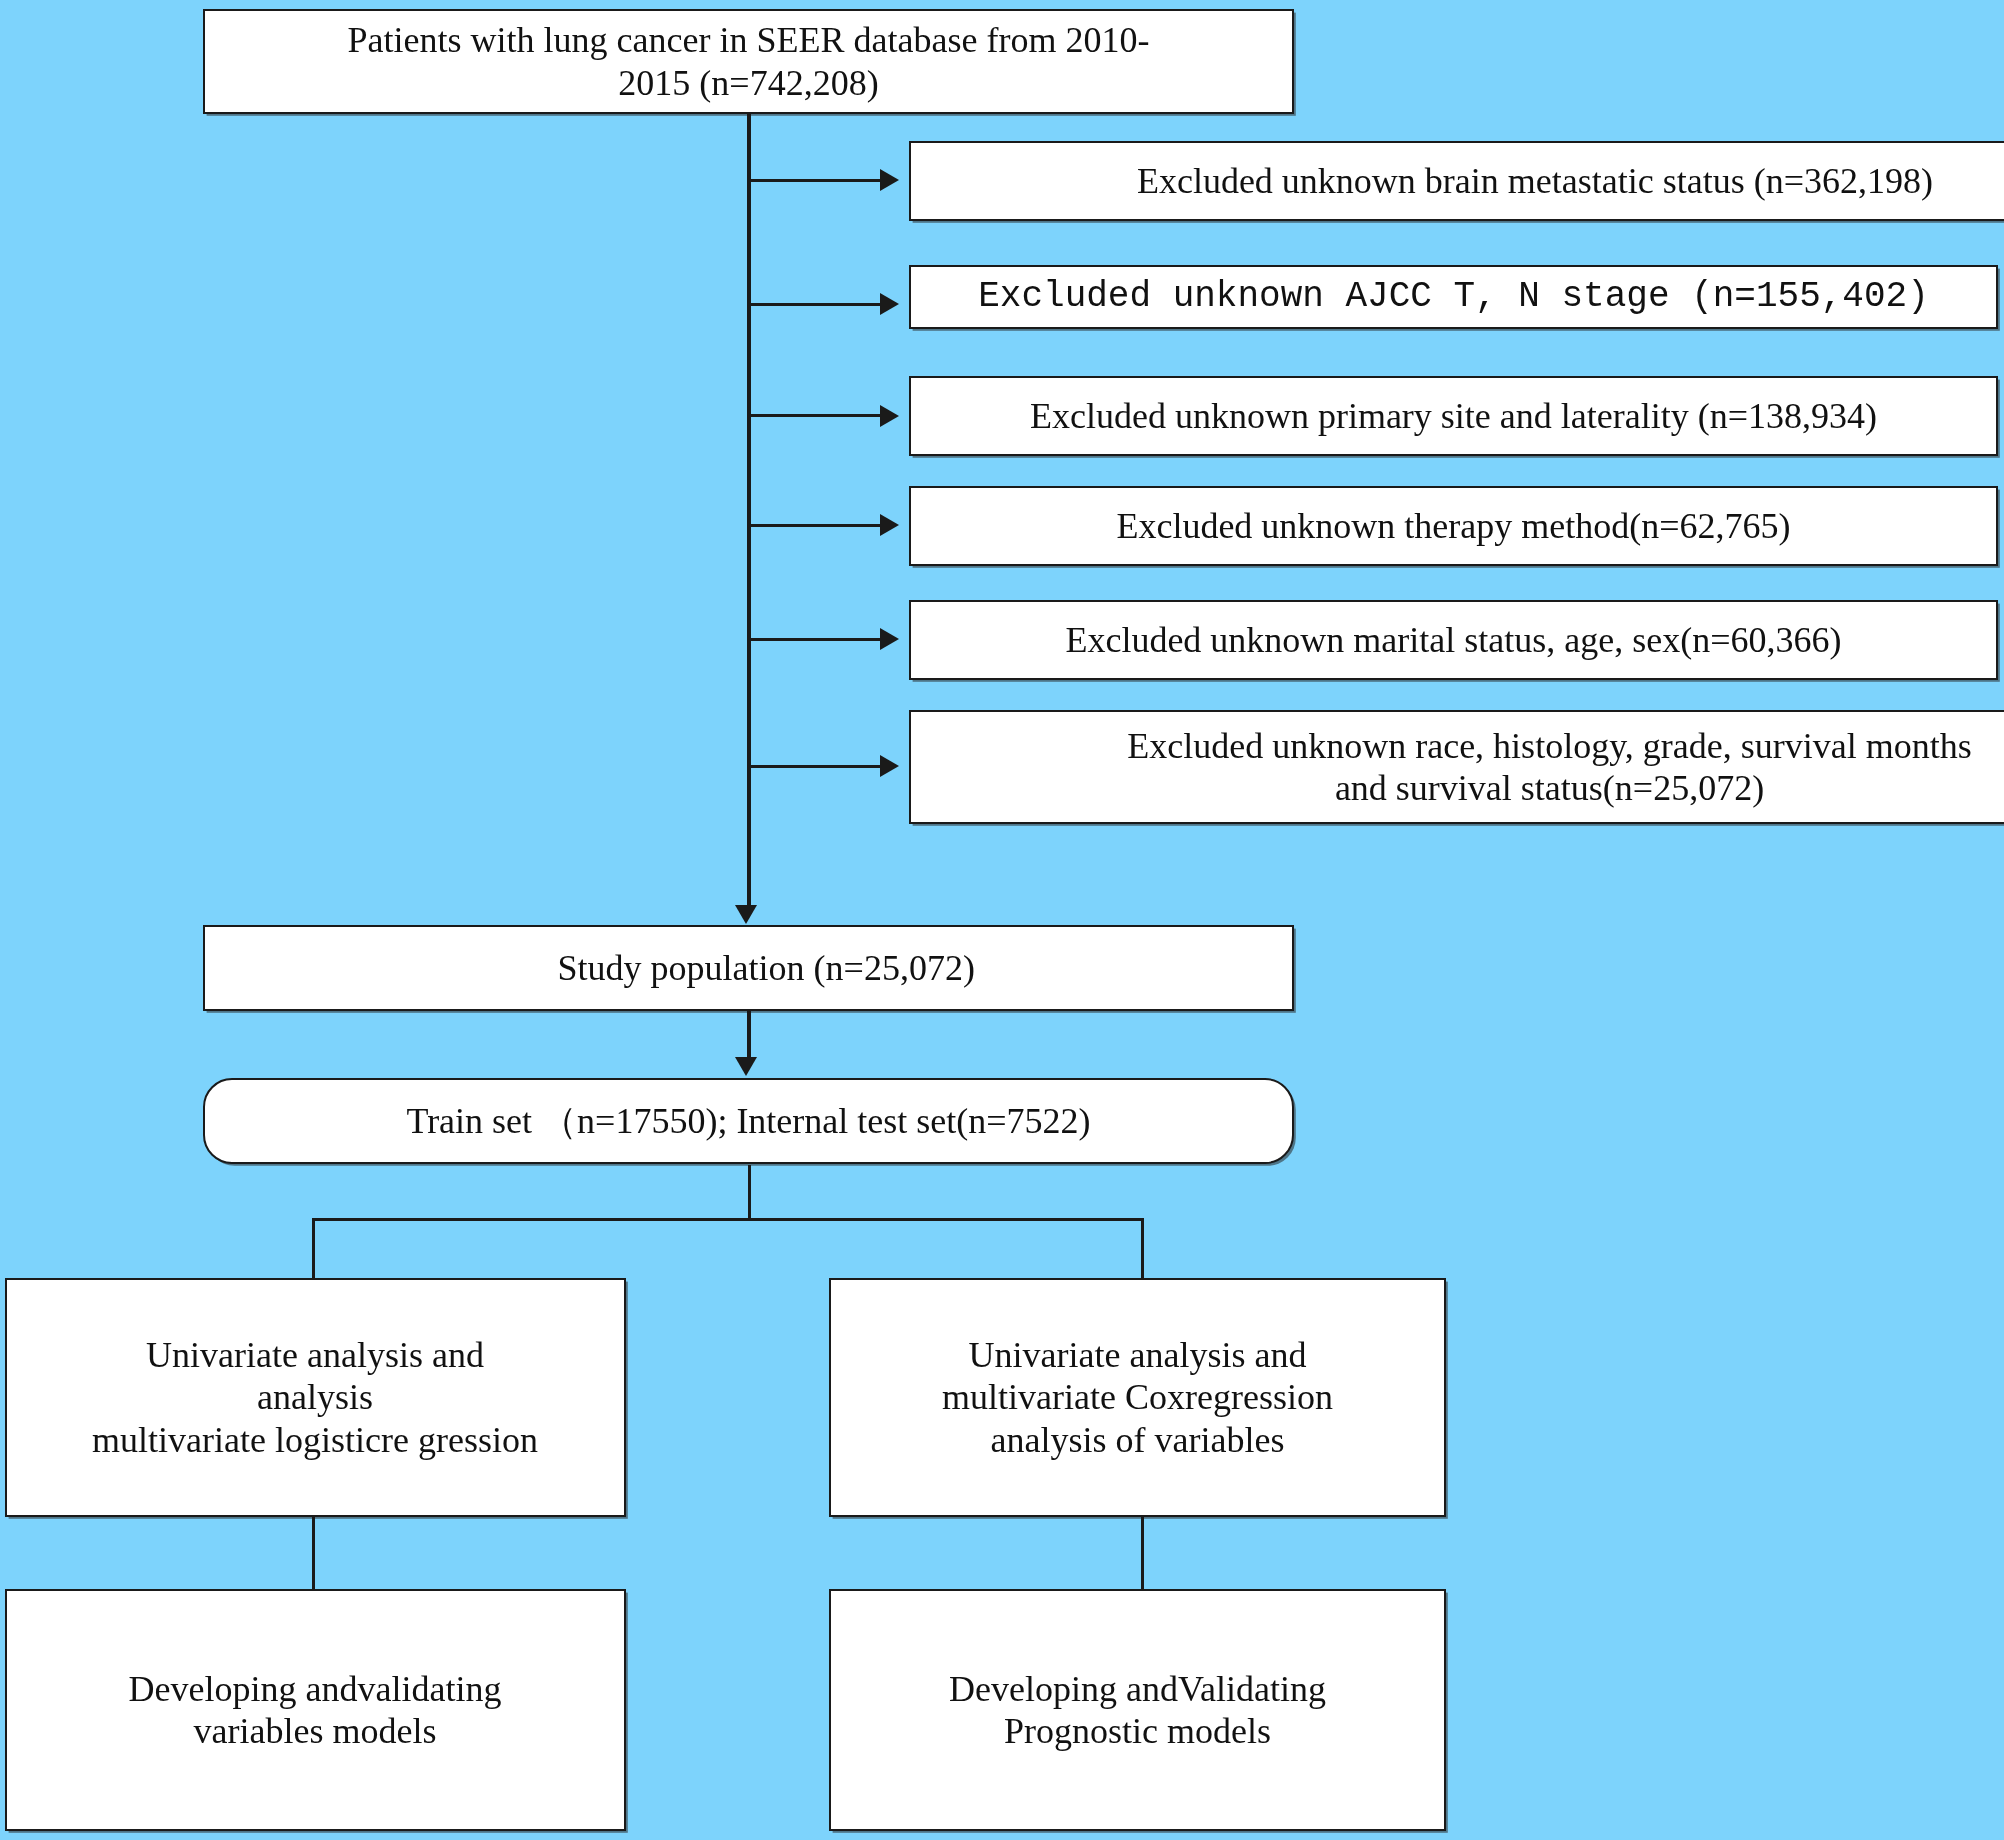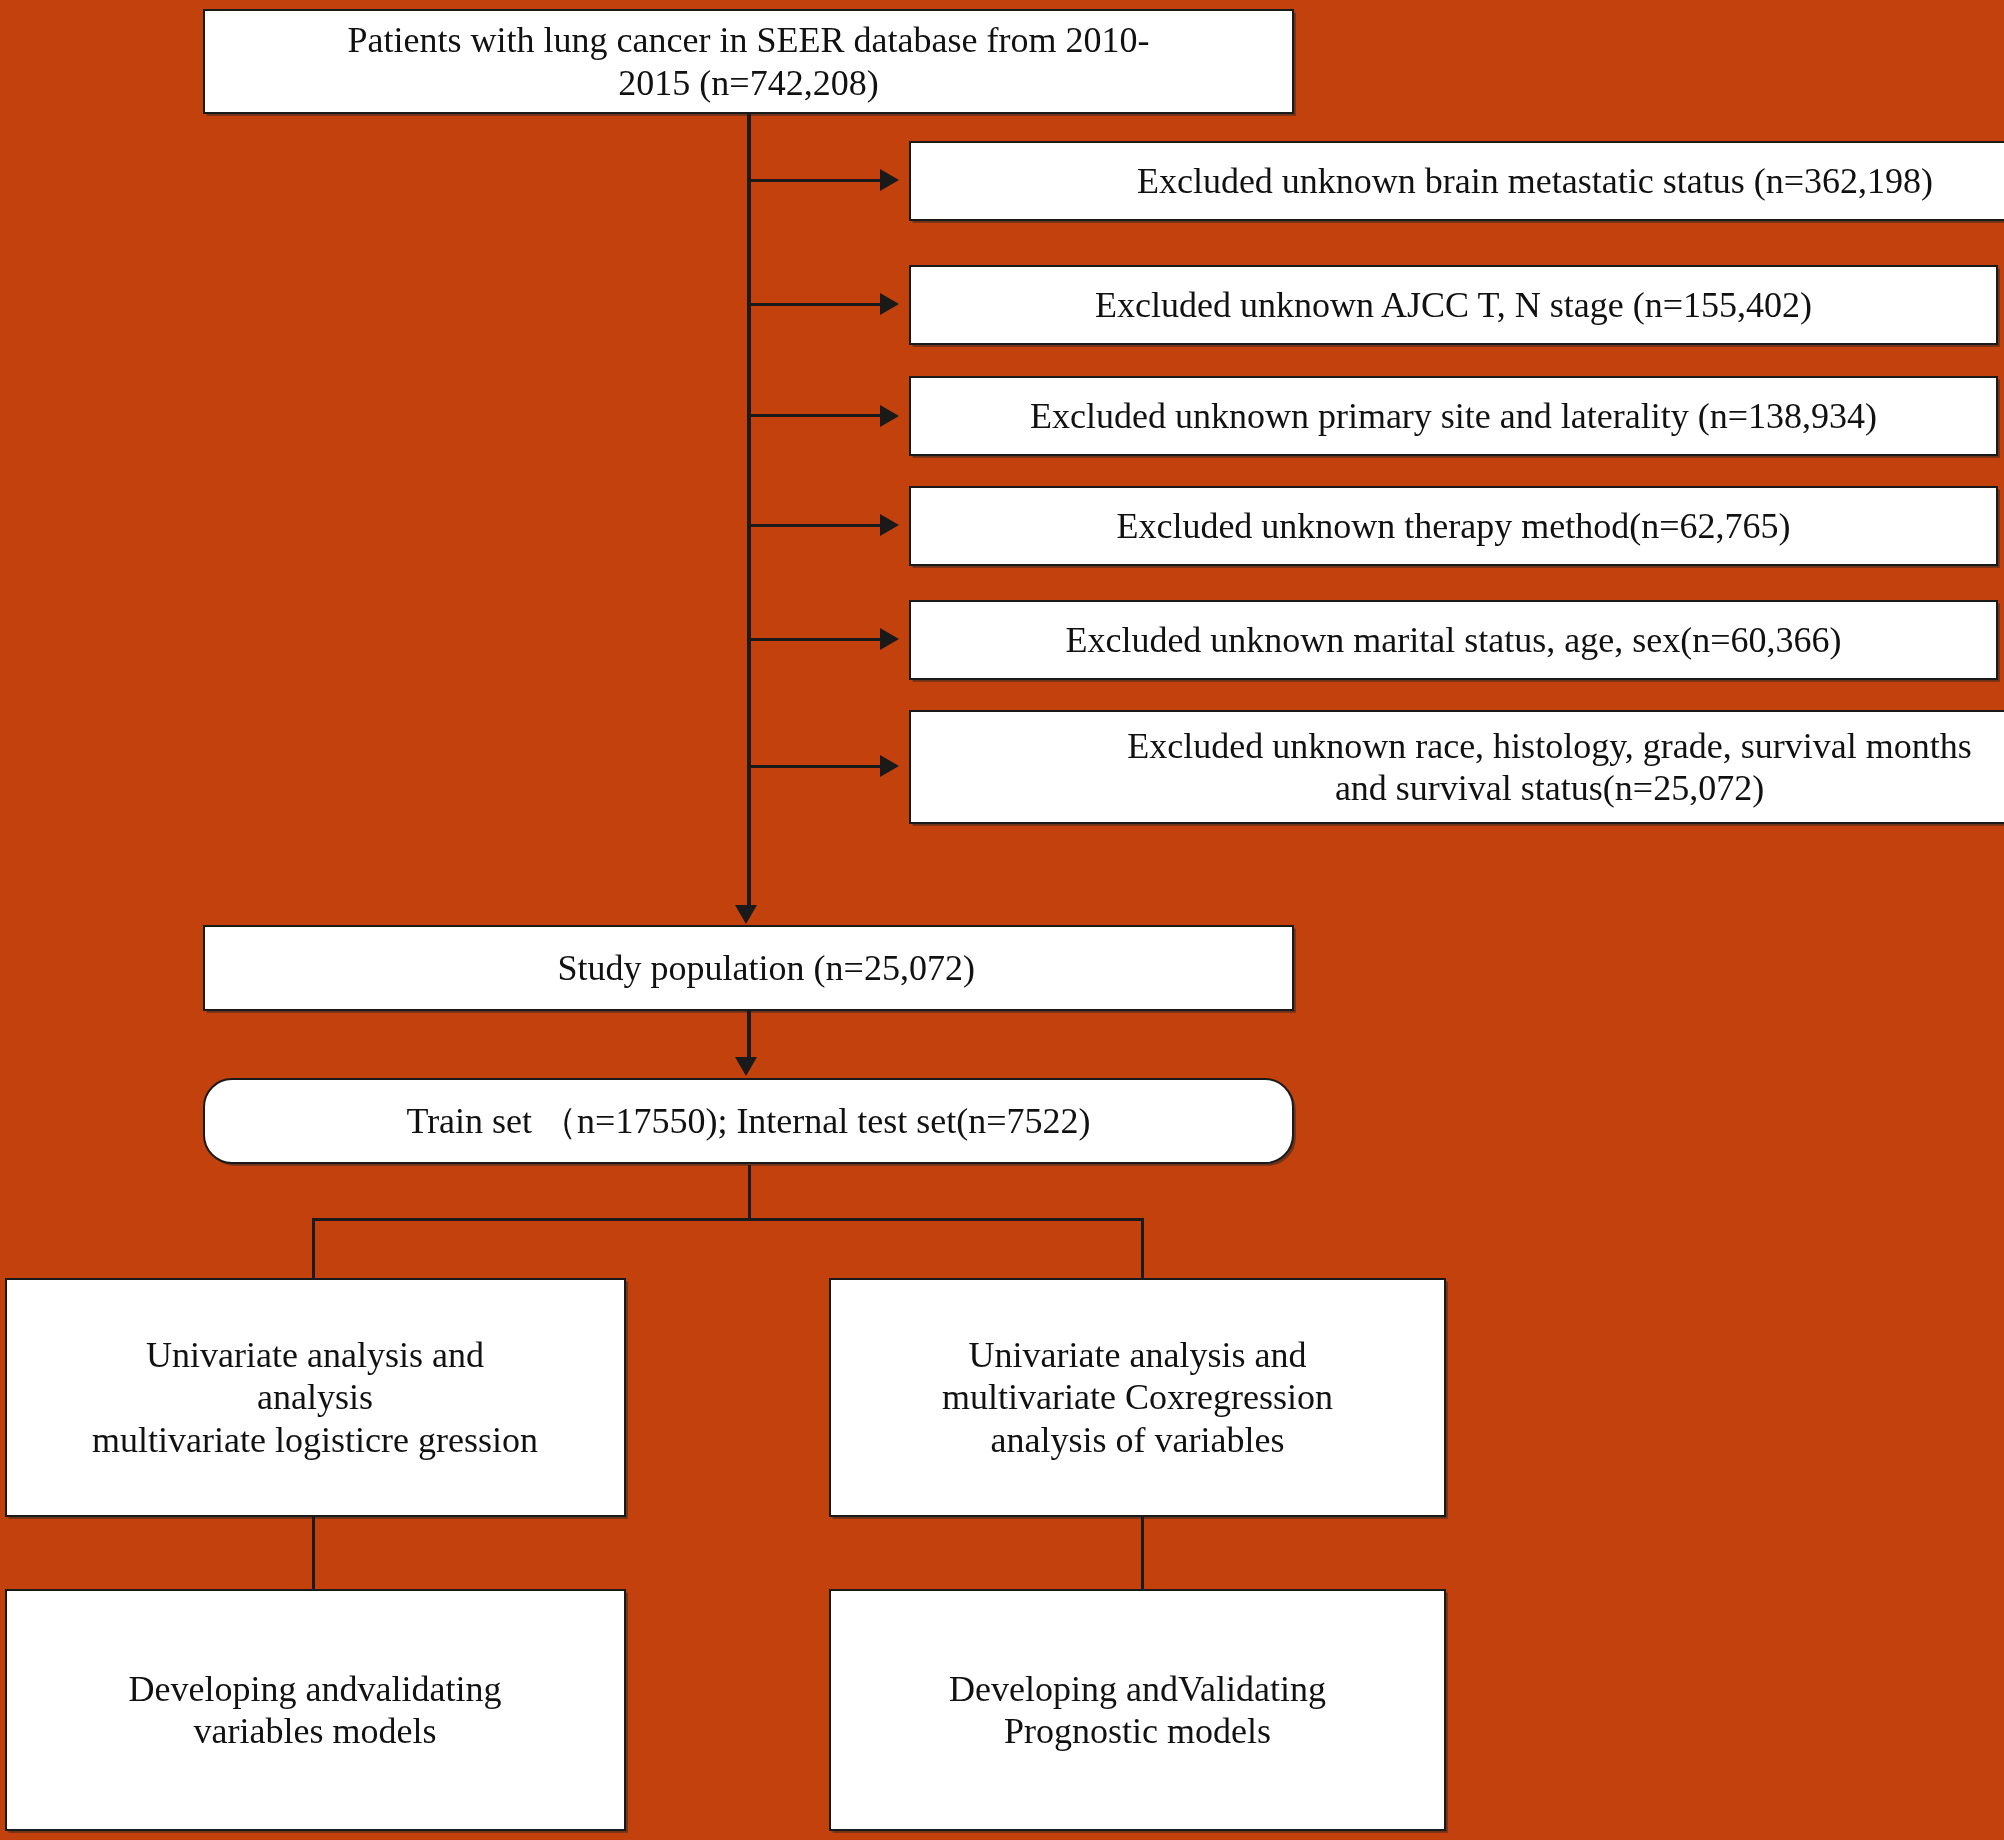--- a/index.html
+++ b/index.html
@@ -4,21 +4,21 @@
 <style>
   html, body {
     margin: 0;
     padding: 0;
     background: #ffffff;
   }
   #canvas {
     position: relative;
     width: 2005px;
     height: 1840px;
-    background: #c2410c;
+    background: #7dd3fc;
     font-family: "Liberation Serif", "DejaVu Serif", serif;
     color: #111111;
     overflow: hidden;
   }
   .box {
     position: absolute;
     box-sizing: border-box;
     border: 2.7px solid #1a1a1a;
     background: #ffffff;
     display: flex;
@@ -61,21 +61,21 @@
     width: 0; height: 0;
     border-left: 11.6px solid transparent;
     border-right: 11.6px solid transparent;
     border-top: 19.6px solid #1a1a1a;
   }
 
   
   #box-source      { left:203px; top:9px;   width:1091px; height:105px; }
 
   #box-ex-0 { left:909px; top:141px;  width:1252px; height:80px;  }
-  #box-ex-1 { left:909px; top:265px;  width:1089px; height:80px;  }
+  #box-ex-1 { left:909px; top:265px;  width:1089px; height:64px;font-family:Liberation Mono, monospace;  }
   #box-ex-2 { left:909px; top:376px;  width:1089px; height:80px;  }
   #box-ex-3 { left:909px; top:486px;  width:1089px; height:80px;  }
   #box-ex-4 { left:909px; top:600px;  width:1089px; height:80px;  }
   #box-ex-5 { left:909px; top:710px;  width:1281px; height:114px; }
 
   #box-study  { left:203px; top:925px; width:1091px; height:86px;padding-left:48px; }
   #box-split  { left:203px; top:1078px; width:1091px; height:86px;border-radius:29px; }
 
   #box-mid-left  { left:4.5px;   top:1278px; width:621px; height:239px; }
   #box-mid-right { left:829px; top:1278px; width:617px; height:239px; }

